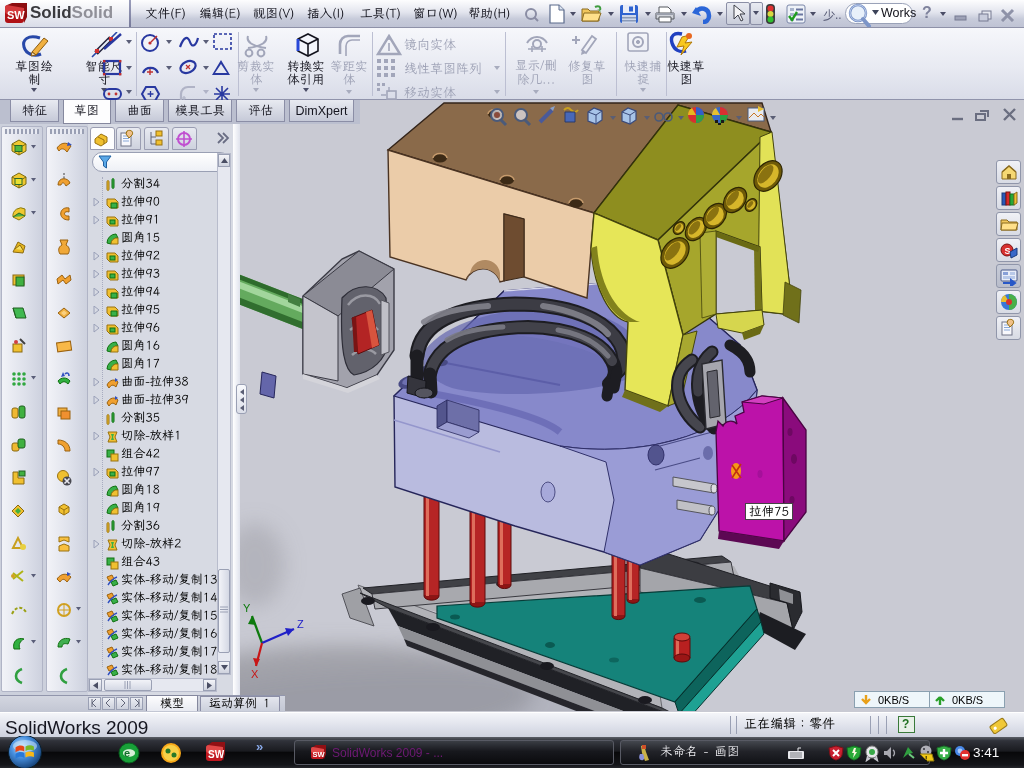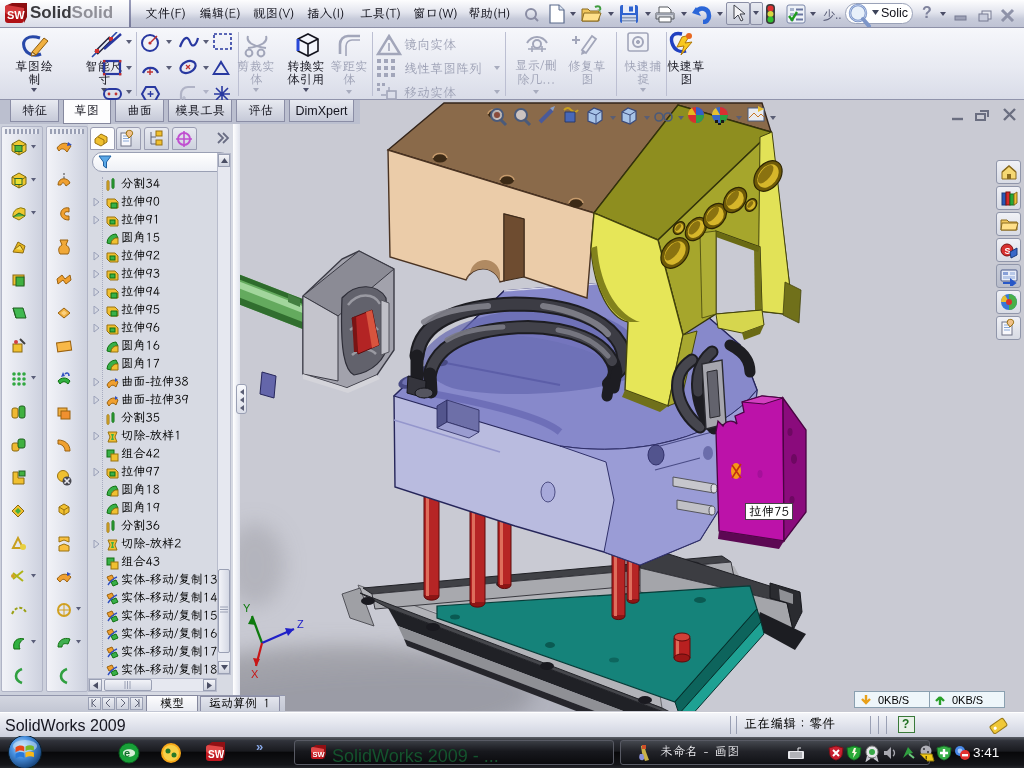--- a/index.html
+++ b/index.html
@@ -264,21 +264,21 @@
       <div class="abs" style="left:823px;top:7px;font-size:12px;color:#5a5e78">少..</div>
       <div class="abs" style="left:845px;top:3px;width:68px;height:21px;background:#fff;border:1px solid #9aa2b8;border-radius:11px"></div>
 <svg class="abs" style="left:846px;top:2px" width="26" height="25">
         <circle cx="12" cy="11" r="8" fill="#e8f0fa" stroke="#7c95c8" stroke-width="2.5"></circle>
         <circle cx="12" cy="11" r="8" fill="none" stroke="#b8c8e8" stroke-width="1"></circle>
         <path d="M17 17 L23 24" stroke="#7c95c8" stroke-width="4" stroke-linecap="round"></path>
       </svg>
 <svg class="abs" style="left:872px;top:10px" width="8" height="6">
         <path d="M0 0 L7 0 L3.5 5 Z" fill="#3c4358"></path>
       </svg>
-<div class="abs" style="left:881px;top:6px;font-size:12.5px;color:#101018">Solic</div>
+<div class="abs" style="left:881px;top:6px;font-size:12.5px;color:#101018">Works</div>
       <div class="abs" style="left:922px;top:4px;font-size:16px;font-weight:bold;color:#7e829c">?</div>
       <svg class="abs" style="left:940px;top:12px" width="7" height="5">
         <path d="M0 0 L6 0 L3 4 Z" fill="#4a4d66"></path>
       </svg>
       <svg class="abs" style="left:954px;top:6px" width="64" height="16" fill="none" stroke="#8e92a8">
 <rect x="1" y="10" width="11" height="4" fill="#9da1b6" stroke="#777b92"></rect>
 <rect x="28" y="5" width="9" height="8" fill="#e4e6ee" stroke="#777b92"></rect>
         <rect x="25" y="8" width="9" height="7" fill="#c8ccdc" stroke="#777b92"></rect>
 <path d="M48 4 L59 15 M59 4 L48 15" stroke="#8e92a8" stroke-width="3"></path>
       </svg>
@@ -1668,21 +1668,21 @@
           <use href="#g91" transform="translate(0.0 10.2) scale(0.120)"></use>
           <use href="#g47" transform="translate(12.0 10.2) scale(0.120)"></use>
           <use href="#g92" transform="translate(24.0 10.2) scale(0.120)"></use>
           <use href="#g93" transform="translate(36.0 10.2) scale(0.120)"></use>
           <use href="#g76" transform="translate(54.0 10.2) scale(0.120)"></use>
         </svg>
       </div>
     </div>
     <div class="abs" style="left:0;top:712px;width:1024px;height:26px;z-index:6">
       <div class="abs" style="left:0;top:0;width:1024px;height:26px;background:linear-gradient(#f4f5f9,#dcdfe9 60%,#ccd0dc);border-top:1px solid #fff"></div>
-      <div class="abs" style="left:5px;top:5px;font-size:16px;color:#15151f">SolidWorks 2009</div>
+      <div class="abs" style="left:5px;top:5px;font-size:19px;color:#15151f">SolidWorks 2009</div>
       <div class="abs" style="left:730px;top:4px;width:1px;height:18px;background:#9aa0b4"></div>
       <div class="abs" style="left:736px;top:4px;width:1px;height:18px;background:#9aa0b4"></div>
       <div class="abs" style="left:744px;top:5px">
         <svg style="width:91px;height:14px;display:block" fill="#000">
           <use href="#g94" transform="translate(0.0 11.0) scale(0.130)"></use>
           <use href="#g95" transform="translate(13.0 11.0) scale(0.130)"></use>
           <use href="#g5" transform="translate(26.0 11.0) scale(0.130)"></use>
           <use href="#g6" transform="translate(39.0 11.0) scale(0.130)"></use>
           <use href="#g96" transform="translate(52.0 11.0) scale(0.130)"></use>
           <use href="#g97" transform="translate(65.0 11.0) scale(0.130)"></use>
@@ -1739,21 +1739,21 @@
         <text x="4" y="17" font-size="10" font-weight="bold" fill="#fff" font-family="Liberation Sans">SW</text>
       </svg>
       <div class="abs" style="left:256px;top:2px;font-size:13px;font-weight:bold;color:#88a8e8">»</div>
       <div class="abs" style="left:294px;top:3px;width:320px;height:25px;background:linear-gradient(#3a3d44,#17181d 45%,#0a0a0d);border:1px solid #585a64;border-radius:3px"></div>
       <svg class="abs" style="left:310px;top:7px" width="18" height="18">
         <rect x="1" y="3" width="13" height="12" rx="2" fill="#c01820"></rect>
         <rect x="1" y="3" width="13" height="6" rx="2" fill="#e04848"></rect>
         <path d="M3 3 L6 1 L16 1 L16 10 L14 15 L14 5 Z" fill="#901014"></path>
         <text x="2.4" y="12.6" font-size="7.5" font-weight="bold" fill="#fff" font-family="Liberation Sans">SW</text>
       </svg>
-      <div class="abs" style="left:332px;top:9px;font-size:18px;color:#14532d;white-space:nowrap">SolidWorks 2009 - ...</div>
+      <div class="abs" style="left:332px;top:9px;font-size:12px;color:#701a75;white-space:nowrap">SolidWorks 2009 - ...</div>
       <div class="abs" style="left:620px;top:3px;width:310px;height:25px;background:linear-gradient(#44474e,#222329 45%,#101115);border:1px solid #585a64;border-radius:3px"></div>
       <svg class="abs" style="left:636px;top:7px" width="18" height="18">
         <path d="M5 2 L8 1 L10 8 L13 16 L9 17 L6 9 Z" fill="#c8b048"></path>
         <path d="M4 10 C2 14 4 17 7 16 C9 15 8 12 7 10 Z" fill="#8890d8"></path>
         <rect x="6" y="1" width="4" height="4" fill="#d05028"></rect>
       </svg>
       <div class="abs" style="left:660px;top:8px">
         <svg style="width:79px;height:14px;display:block" fill="#f0f0f4">
           <use href="#g98" transform="translate(0.0 10.6) scale(0.125)"></use>
           <use href="#g99" transform="translate(12.5 10.6) scale(0.125)"></use>

